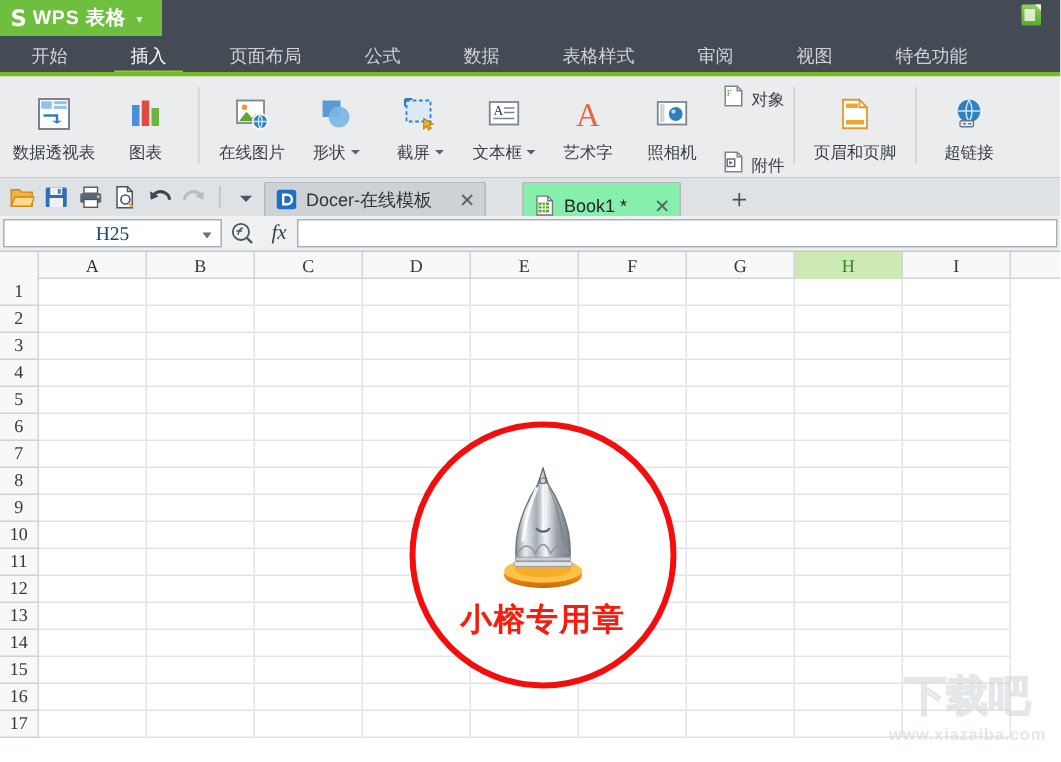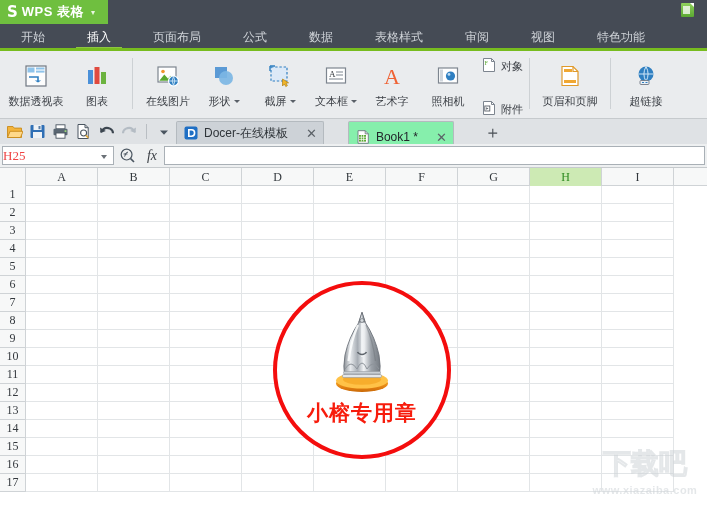--- a/index.html
+++ b/index.html
@@ -158,26 +158,26 @@
 
   
   .fbar {
     position: absolute; left: 0; right: 0; top: 144px;
     height: 24px;
     background: #eef0f1;
     border-bottom: 1px solid #c6cacd;
     display: flex; align-items: center;
   }
   .namebox {
-    width: 112px; height: 19px; margin-left: 2px;
+    width: 146px; height: 19px; margin-left: 2px;
     background: #fff; border: 1px solid #a9b0b6;
-    display: flex; align-items: center; justify-content: flex-start;
+    display: flex; align-items: center; justify-content: center;
     position: relative;
     font-family: "Liberation Serif", "DejaVu Serif", serif;
-    font-size: 13px; color: #ef4444;
+    font-size: 13px; color: #0c4a6e;
   }
   .namebox .nb-caret {
     position: absolute; right: 6px; top: 8px;
     width: 0; height: 0;
     border-left: 3.5px solid transparent;
     border-right: 3.5px solid transparent;
     border-top: 4px solid #6b7177;
   }
   .fb-tool { width: 26px; display: flex; align-items: center; justify-content: center; cursor: default; }
   .fx-label {

